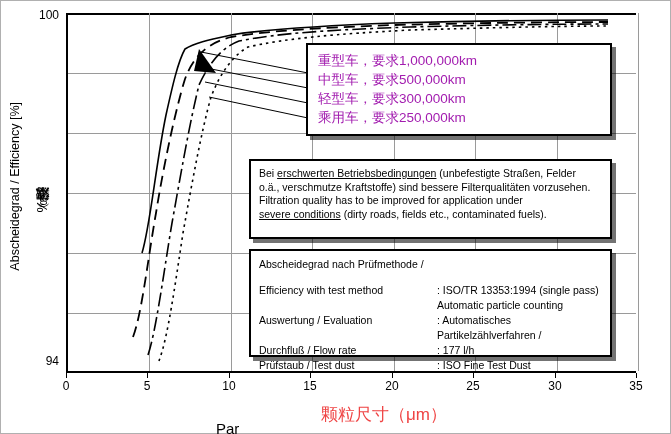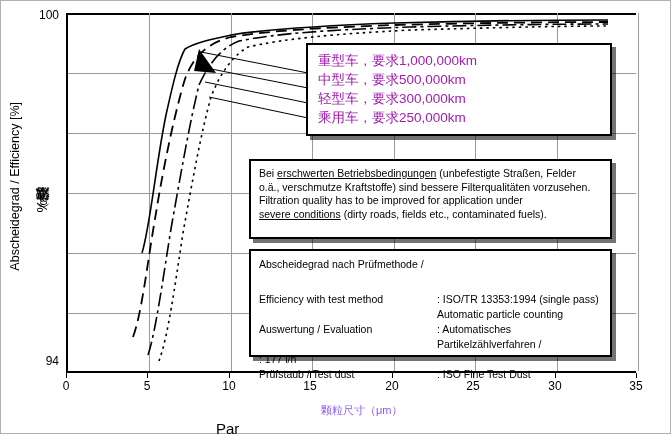--- a/index.html
+++ b/index.html
@@ -63,22 +63,22 @@
     left: 215px;
     top: 400px;
     font-size: 15px;
     color: #000;
     margin-top: 19px;
   }
   .xlabel-right {
     position: absolute;
     left: 320px;
     top: 402px;
-    font-size: 11px;
-    color: #8b5cf6;
+    font-size: 17px;
+    color: #ef4444;
   }
 
   
   #plot {
     position: absolute;
     left: 65px;
     top: 12px;
     width: 570px;
     height: 360px;
     border-left: 2px solid #000;
@@ -182,21 +182,21 @@
     padding: 6px 8px;
   }
   #box-test .line {
     font-size: 10.5px;
     line-height: 15px;
     color: #000;
     display: flex;
   }
   #box-test .k { width: 178px; flex: none; }
   #box-test .v { flex: 1; }
-  #box-test .title { margin-bottom: 20px; }
+  #box-test .title { margin-bottom: 11px; }
 </style>
 </head>
 <body>
 
 <div id="root">
 
   <div class="ylabel-outer">
     <span>Abscheidegrad / Efficiency [%]</span>
   </div>
 
@@ -296,20 +296,21 @@
     </div>
     <div class="line">
       <span class="k"></span>
       <span class="v">  Automatic particle counting</span>
     </div>
     <div class="line">
       <span class="k">Auswertung / Evaluation</span>
       <span class="v">: Automatisches Partikelzählverfahren /</span>
     </div>
     <div class="line">
+      <span class="k">Durchfluß / Flow rate</span>
       <span class="v">: 177 l/h</span>
     </div>
     <div class="line">
       <span class="k">Prüfstaub / Test dust</span>
       <span class="v">: ISO Fine Test Dust</span>
     </div>
   </div>
 
 </div>
 

